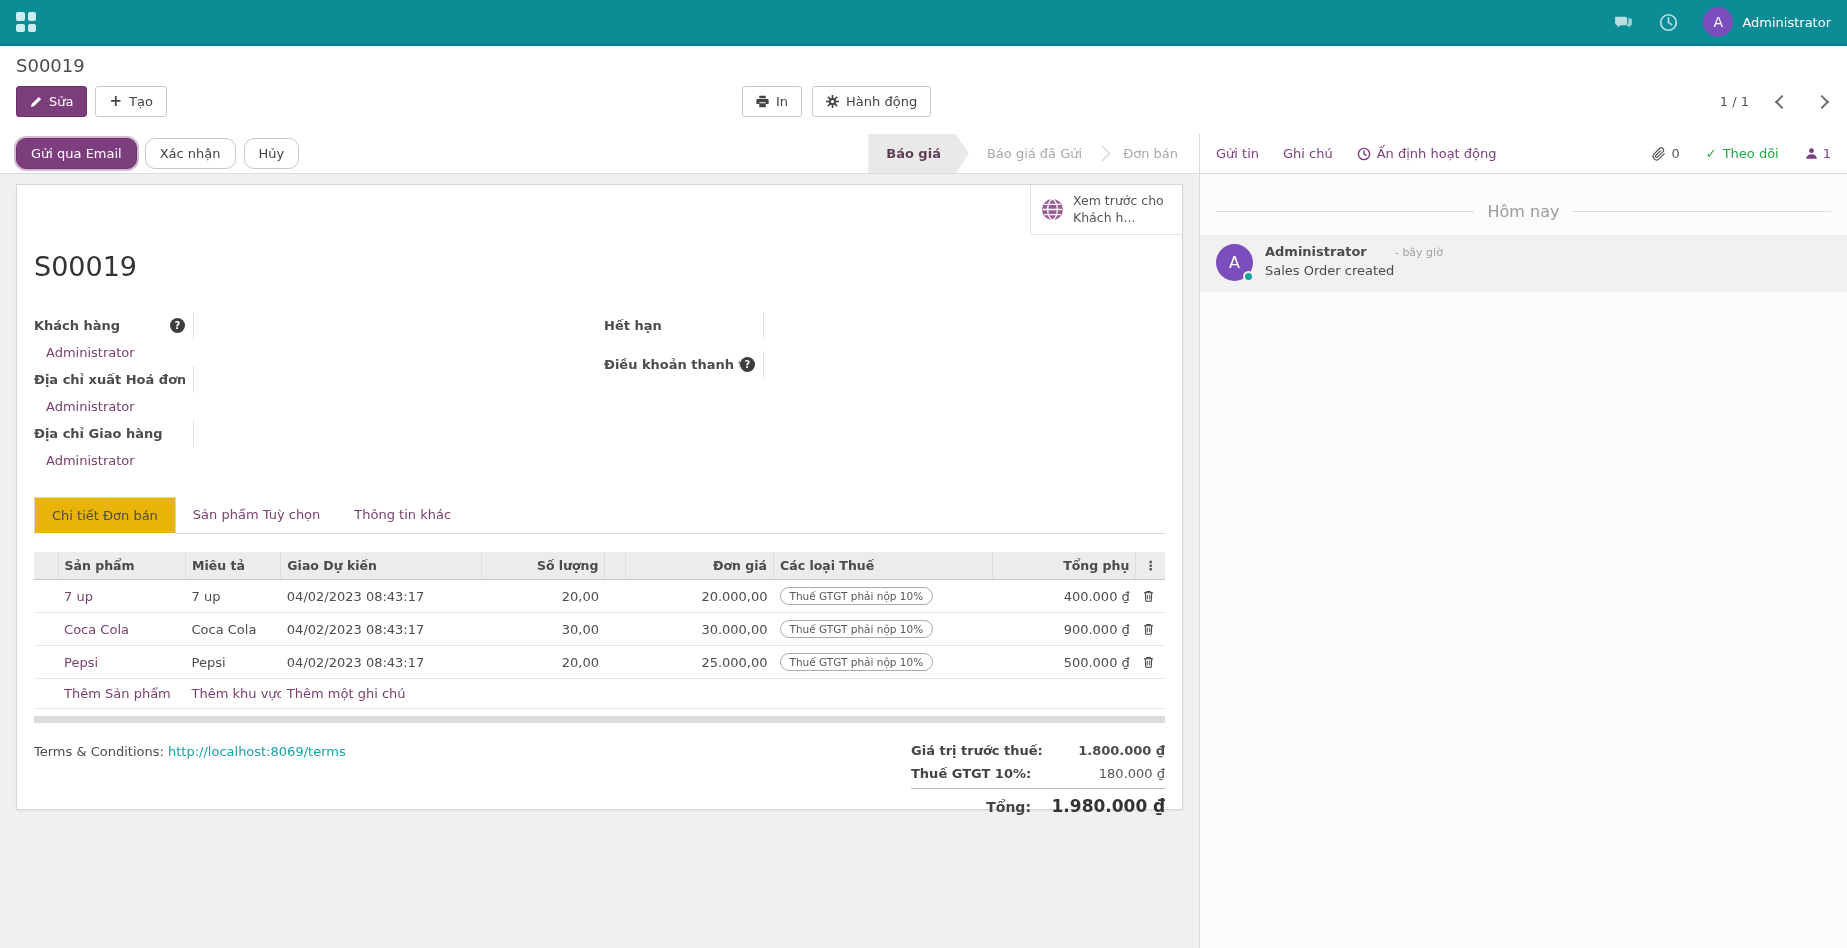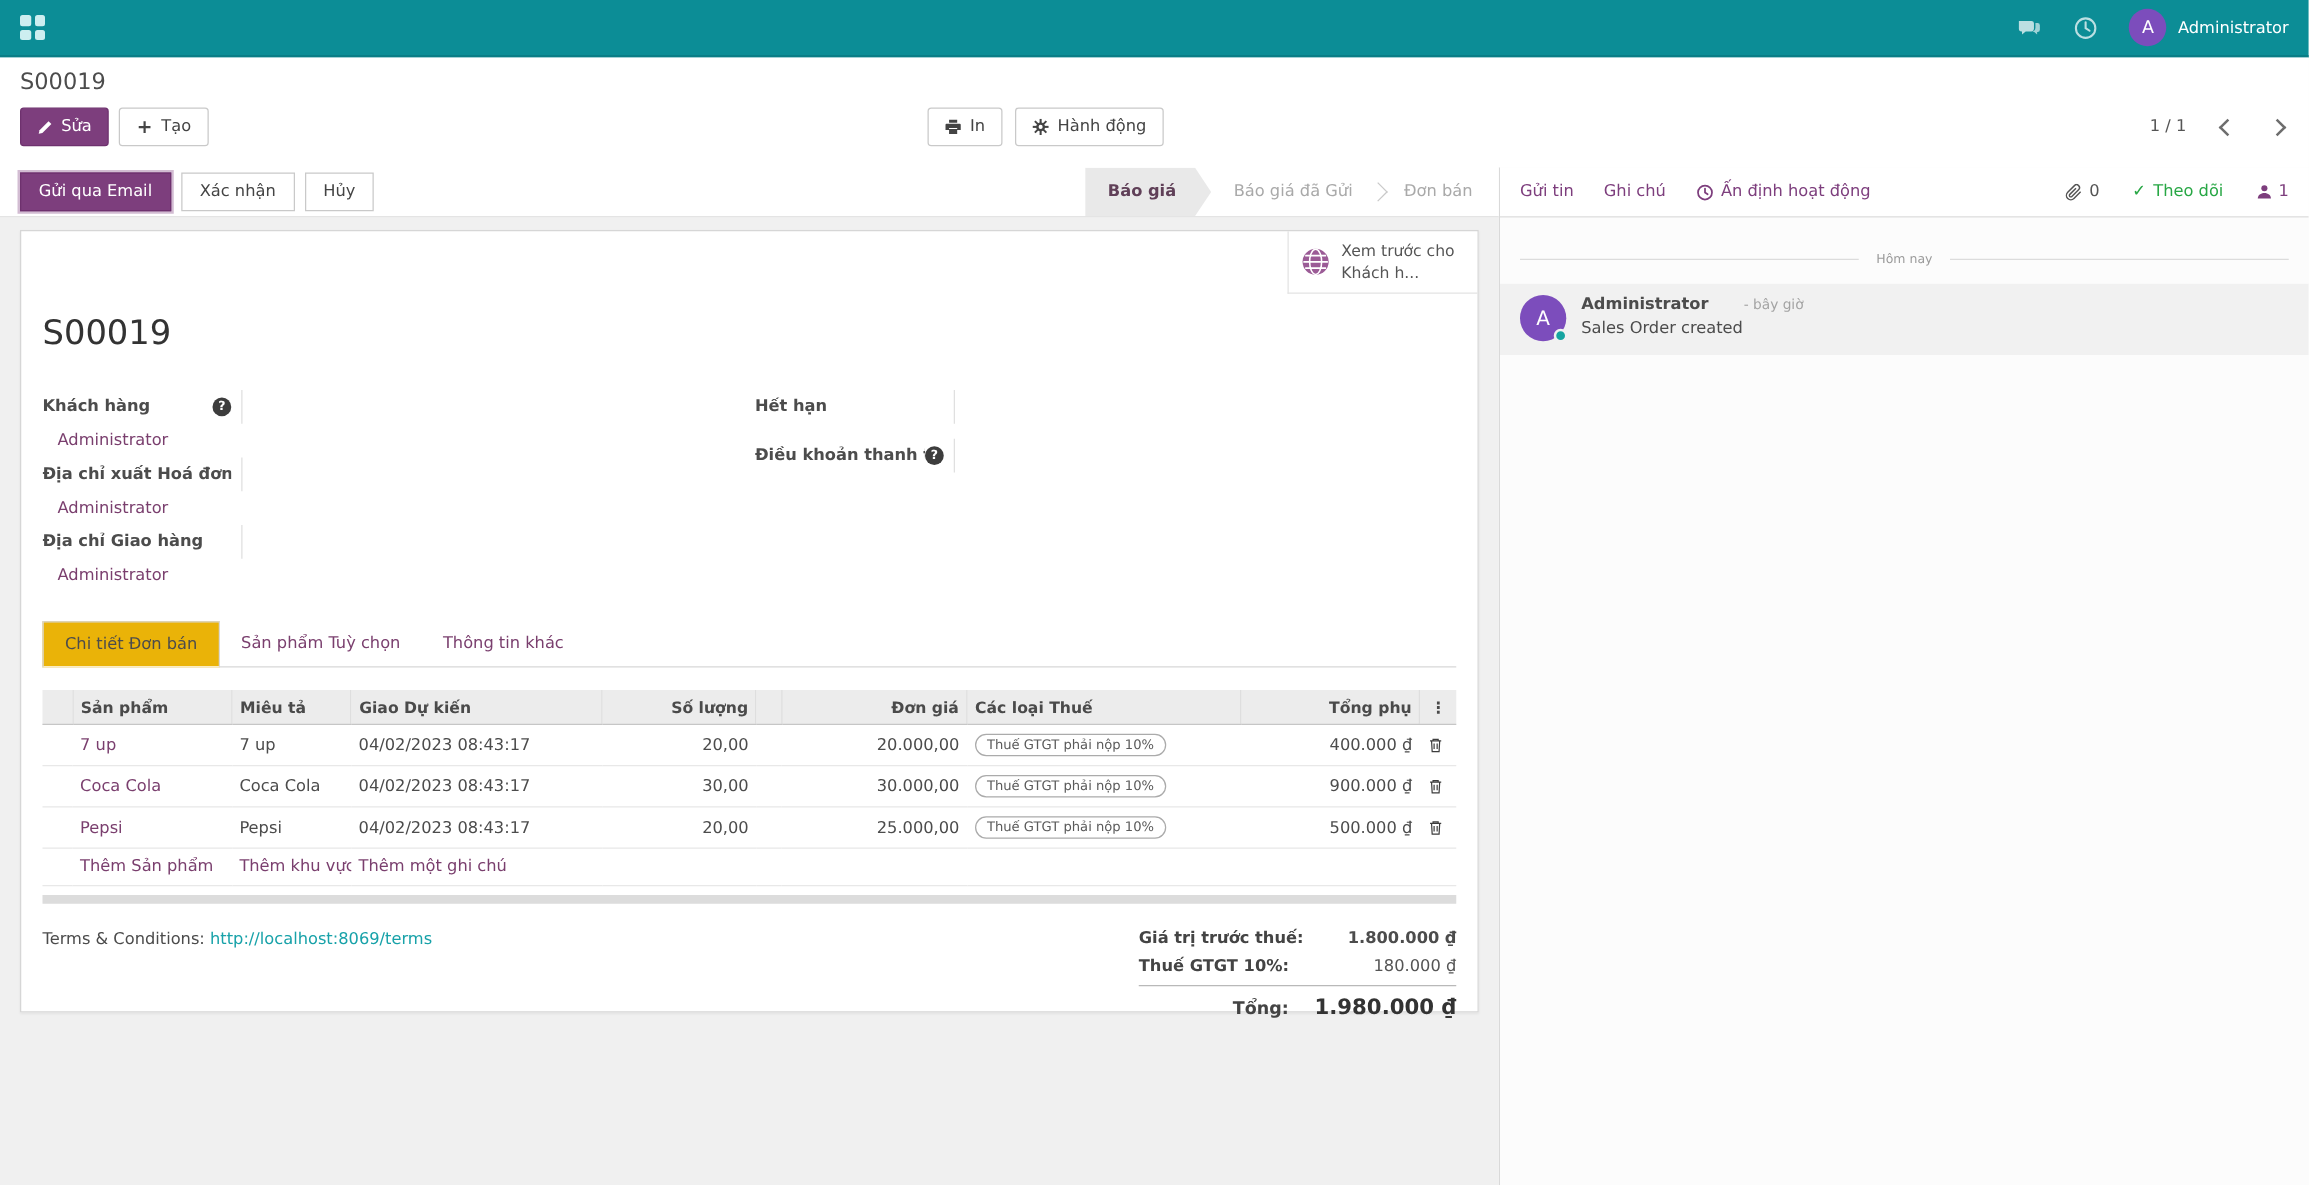--- a/index.html
+++ b/index.html
@@ -39,21 +39,21 @@
   .chev { width: 10px; height: 10px; border-top: 2px solid #6d6d6d; border-right: 2px solid #6d6d6d; display: inline-block; cursor: pointer; }
   .chev.prev { transform: rotate(-135deg); }
   .chev.next { transform: rotate(45deg); }
   
   .workspace { display: flex; height: 814px; }
   .left-col { width: 1200px; border-right: 1px solid #d9d9d9; display: flex; flex-direction: column; }
   
   .statusbar { height: 40px; background: #fff; border-bottom: 1px solid #dcdcdc; display: flex; align-items: center; padding-left: 16px; flex: none; }
   .sb-buttons { display: flex; gap: 8px; }
   .sb-btn {
-    height: 31px; padding: 0 14px; font-size: 13px; border: 1px solid #c9c9c9; border-radius: 0;
+    height: 31px; padding: 0 14px; font-size: 13px; border: 1px solid #c9c9c9; border-radius: 10px;
     background: #fff; color: #444; cursor: pointer; font-family: inherit;
   }
   .sb-btn.primary { background: #7d3e7d; border-color: #6e316e; color: #fff; box-shadow: 0 0 0 2px rgba(125,62,125,.35); }
   .sb-steps { margin-left: auto; display: flex; align-items: center; height: 100%; margin-right: 3px; }
   .step { line-height: 39px; padding: 0 18px; color: #a9a9a9; font-size: 13px; cursor: pointer; white-space: nowrap; }
   .step.active {
     background: #e9e9e9; color: #604058; font-weight: bold; padding: 0 28px 0 18px;
     clip-path: polygon(0 0, calc(100% - 13px) 0, 100% 50%, calc(100% - 13px) 100%, 0 100%);
   }
   .step-sep { width: 11px; height: 11px; border-top: 1px solid #c9c9c9; border-right: 1px solid #c9c9c9; transform: rotate(45deg); margin: 0 -3px; flex: none; }
@@ -121,21 +121,21 @@
   .trow.grand .tvalue { font-size: 17px; font-weight: bold; color: #333; }
   
   .chatter { flex: 1; display: flex; flex-direction: column; background: #fcfcfc; }
   .chatter-top { height: 40px; background: #fff; border-bottom: 1px solid #dcdcdc; display: flex; align-items: center; padding: 0 16px; gap: 24px; flex: none; }
   .ct-link { color: #7d3e7d; cursor: pointer; display: flex; align-items: center; gap: 6px; white-space: nowrap; }
   .ct-right { margin-left: auto; display: flex; align-items: center; gap: 26px; }
   .ct-attach { color: #555; display: flex; align-items: center; gap: 5px; cursor: pointer; }
   .ct-follow { color: #28a745; display: flex; align-items: center; gap: 6px; cursor: pointer; }
   .ct-followers { color: #7d3e7d; display: flex; align-items: center; gap: 5px; cursor: pointer; }
   .chatter-body { padding-top: 28px; }
-  .date-divider { display: flex; align-items: center; margin: 0 16px 14px; color: #9b9b9b; font-size: 10px; }
+  .date-divider { display: flex; align-items: center; margin: 0 16px 14px; color: #9b9b9b; font-size: 16px; }
   .date-divider .line { flex: 1; border-top: 1px solid #dcdcdc; }
   .date-divider .dd-text { padding: 0 14px; }
   .message { background: #f1f1f1; padding: 9px 16px 11px; display: flex; gap: 12px; }
   .msg-avatar {
     position: relative; width: 37px; height: 37px; border-radius: 50%; background: #7c4dbc; flex: none;
     display: flex; align-items: center; justify-content: center; color: #fff; font-size: 16px;
   }
   .presence-dot { position: absolute; right: -1px; bottom: -1px; width: 11px; height: 11px; border-radius: 50%; background: #16a4a0; border: 2px solid #f1f1f1; }
   .msg-author { font-weight: bold; color: #4c4c4c; cursor: pointer; }
   .msg-time { font-size: 11px; color: #a3a3a3; margin-left: 24px; }

